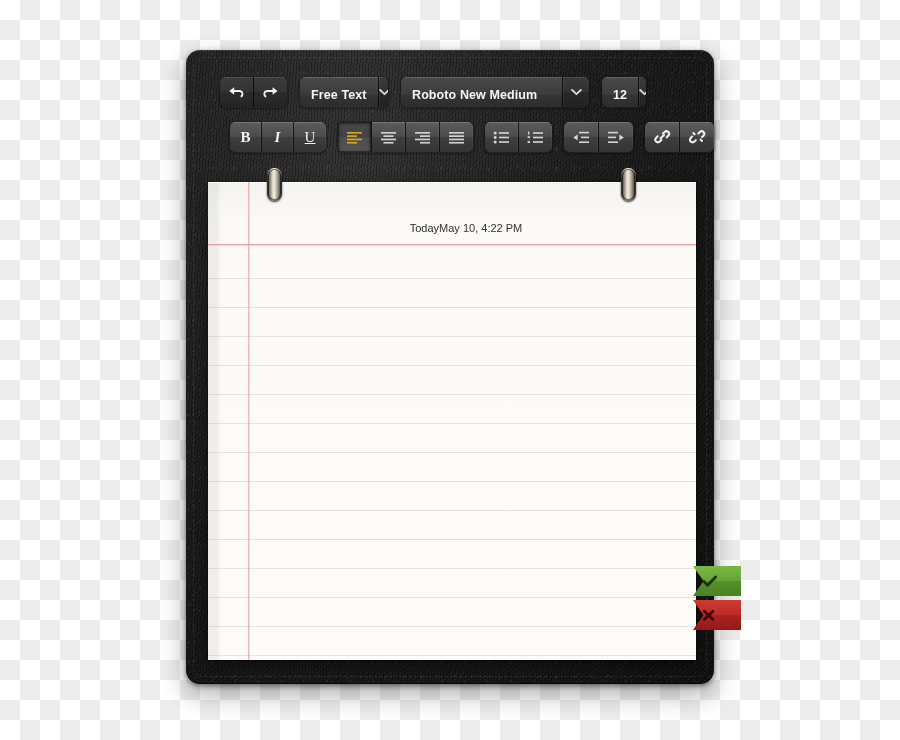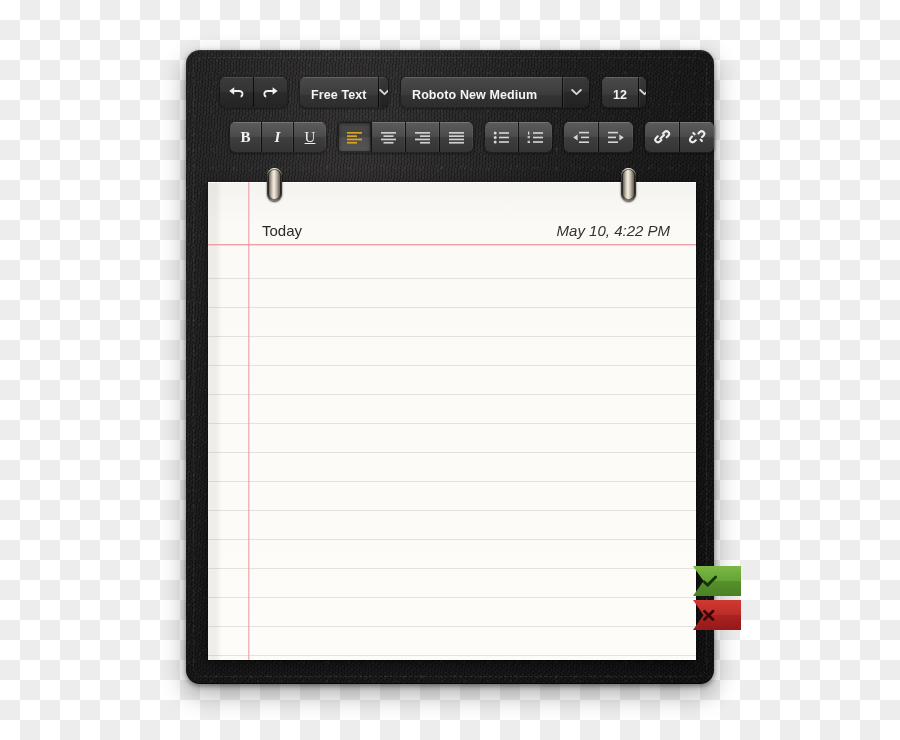--- a/index.html
+++ b/index.html
@@ -217,25 +217,25 @@
     box-shadow: 0 1px 0 rgba(233,140,150,0.35);
     pointer-events: none;
   }
   .paper-header {
     position: absolute;
     left: 54px;
     right: 26px;
     top: 40px;
     display: flex;
     align-items: baseline;
-    justify-content: space-between;
-    font-size: 15px;
+    justify-content: center;
+    font-size: 11px;
     color: #2c2a28;
   }
-  .paper-header .date { color: #35322f; font-style: italic; }
+  .paper-header .date { color: #35322f; }
   #note-body {
     position: absolute;
     left: 54px;
     right: 22px;
     top: 76px;
     bottom: 8px;
     font-size: 12.5px;
     line-height: 29px;
     color: #24221f;
     outline: none;

